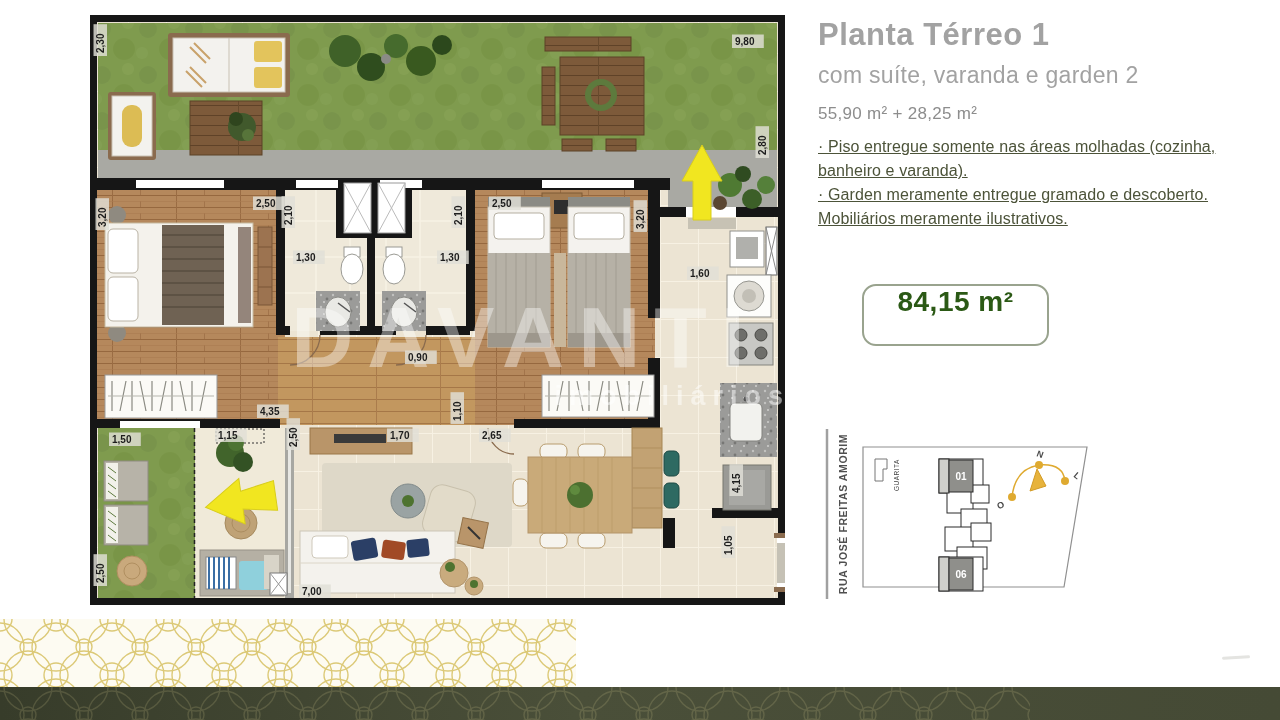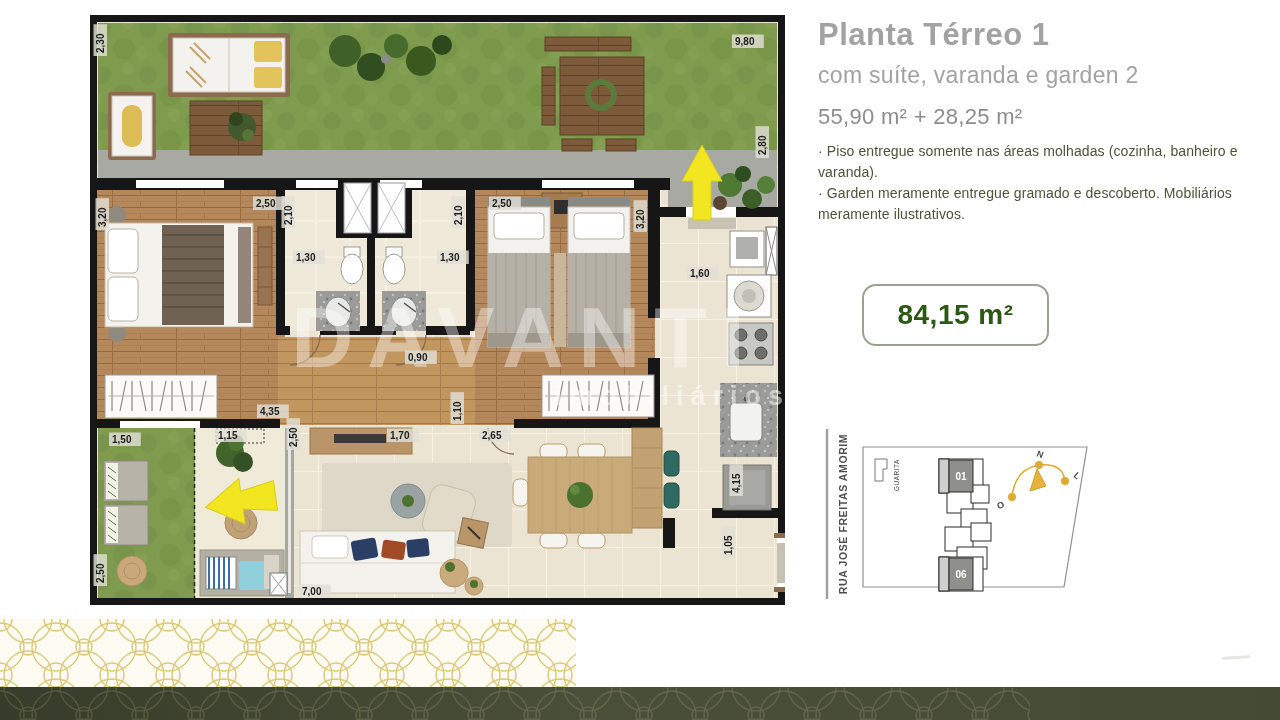--- a/index.html
+++ b/index.html
@@ -2,27 +2,27 @@
 <html><head>
 <meta charset="utf-8">
 <style>
   html,body{margin:0;padding:0;background:#fff;}
   #stage{position:relative;width:1280px;height:720px;overflow:hidden;background:#ffffff;
          font-family:"Liberation Sans",sans-serif;}
   
   .info{position:absolute;left:818px;top:18px;width:420px;}
   .title{font-size:31px;color:#a2a2a2;letter-spacing:.5px;font-weight:700;line-height:1.1;}
   .subtitle{font-size:23px;color:#a2a2a2;letter-spacing:.3px;font-weight:400;margin-top:10px;}
-  .arealine{font-size:22px;color:#8d8d8d;margin-top:15px;letter-spacing:.3px;}
+  .arealine{font-size:17px;color:#8d8d8d;margin-top:15px;letter-spacing:.3px;}
   .notes{margin-top:11px;}
-  .note{font-size:14px;color:#4c5339;line-height:1.5;letter-spacing:.1px;}
+  .note{font-size:16px;color:#4c5339;line-height:1.5;letter-spacing:.1px;text-decoration:underline;}
   
   .badge{position:absolute;left:862px;top:284px;width:183px;height:58px;
          border:2px solid #99a38e;border-radius:14px;background:#fff;
-         display:flex;align-items:center;justify-content:center;
+         display:flex;justify-content:center;
          font-size:28px;font-weight:bold;color:#2b5915;letter-spacing:.5px;}
   
   .band{position:absolute;left:0;top:687px;width:1280px;height:33px;
         background:linear-gradient(90deg,#373c2a 0%,#4a4f39 45%,#454a35 100%);}
   .smudge{position:absolute;left:1222px;top:656px;width:28px;height:3px;background:#e4e4e1;
           border-radius:2px;transform:rotate(-3deg);}
   svg text{font-family:"Liberation Sans",sans-serif;}
 </style>
 </head>
 <body>

